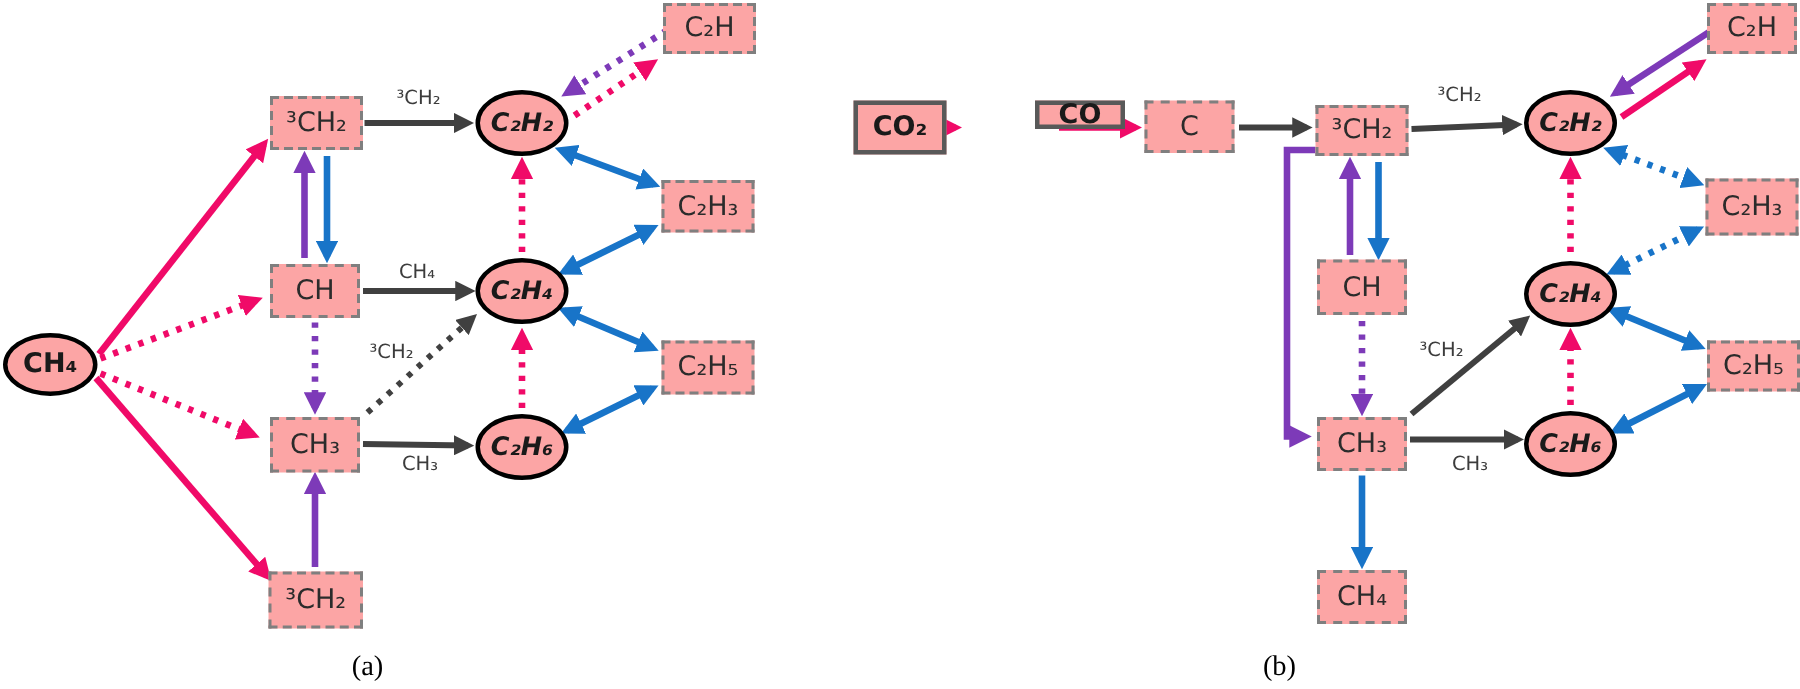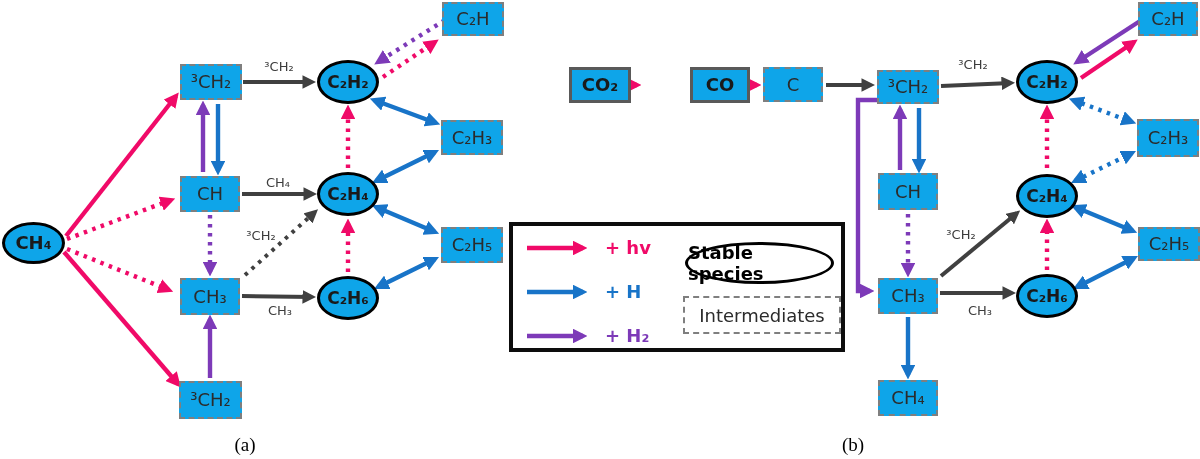--- a/index.html
+++ b/index.html
@@ -12,23 +12,23 @@
     font-family:"DejaVu Sans",sans-serif;
   }
   svg.layer{position:absolute;left:0;top:0;z-index:1;}
   .ln{fill:none;}
   .s-pink{stroke:var(--c-hv);} .s-blue{stroke:var(--c-h);} .s-purp{stroke:var(--c-h2);} .s-dark{stroke:var(--c-dk);}
   .f-pink{fill:var(--c-hv);} .f-blue{fill:var(--c-h);} .f-purp{fill:var(--c-h2);} .f-dark{fill:var(--c-dk);}
   .w4{stroke-width:4.4;} .w3{stroke-width:4;}
   .dot{stroke-dasharray:3.5 5.5;}
   .node{
     position:absolute;z-index:2;display:flex;align-items:center;justify-content:center;
-    background:#0ea5e9;box-sizing:border-box;color:var(--c-node);line-height:1;
+    background:#fca5a5;box-sizing:border-box;color:var(--c-node);line-height:1;
   }
-  .ellipse{border:3px solid #000;border-radius:50%;font-weight:bold;font-size:17px;}
+  .ellipse{border:3px solid #000;border-radius:50%;font-weight:bold;font-style:italic;font-size:17px;}
   .upright{font-style:normal;font-size:18px;}
   .dashedbox{border:2px dashed var(--c-dash);font-size:18px;color:#2b2b2b;}
   .solidbox{border:3px solid var(--c-box);font-weight:bold;font-size:18px;margin-left:47px;}
   .arrowlabel{
     position:absolute;z-index:3;transform:translate(-50%,-50%);
     font-size:13px;color:#3c3c3c;white-space:nowrap;
   }
   .caption{
     position:absolute;z-index:3;transform:translate(-50%,-50%);
     font-family:"Liberation Serif",serif;font-size:19px;color:#000;
@@ -125,45 +125,23 @@
   <div class="node dashedbox" style="left:442px;top:2px;width:62px;height:34px">C₂H</div>
   <div class="node dashedbox" style="left:441px;top:120px;width:62px;height:35px">C₂H₃</div>
   <div class="node dashedbox" style="left:441px;top:227px;width:62px;height:36px">C₂H₅</div>
 
   <div class="arrowlabel" style="left:279px;top:66px">³CH₂</div>
   <div class="arrowlabel" style="left:278px;top:182px">CH₄</div>
   <div class="arrowlabel" style="left:261px;top:235px">³CH₂</div>
   <div class="arrowlabel" style="left:280px;top:310px">CH₃</div>
   <div class="caption" style="left:245px;top:445px">(a)</div>
 
-  <div class="legend">
-    <div class="lg-row" style="top:13px">
-      <svg width="68" height="16">
-          <line class="ln s-pink w4" x1="2" y1="8" x2="58" y2="8" marker-end="url(#mp)"></line>
-        </svg>
-      <span class="lg-label t-pink">+ hv</span>
-    </div>
-    <div class="lg-row" style="top:57px">
-      <svg width="68" height="16">
-          <line class="ln s-blue w4" x1="2" y1="8" x2="58" y2="8" marker-end="url(#mb)"></line>
-        </svg>
-      <span class="lg-label t-blue">+ H</span>
-    </div>
-    <div class="lg-row" style="top:101px">
-      <svg width="68" height="16">
-          <line class="ln s-purp w4" x1="2" y1="8" x2="58" y2="8" marker-end="url(#mv)"></line>
-        </svg>
-      <span class="lg-label t-purp">+ H₂</span>
-    </div>
-    <div class="lg-stable">Stable species</div>
-    <div class="lg-inter">Intermediates</div>
-  </div>
 
   <div class="node solidbox" style="left:522px;top:67px;width:62px;height:36px">CO₂</div>
-  <div class="node solidbox" style="left:643px;top:67px;width:60px;height:36px">CO</div>
+  <div class="node solidbox" style="left:643px;top:67px;width:60px;height:19px">CO</div>
   <div class="node dashedbox" style="left:763px;top:67px;width:60px;height:35px">C</div>
   <div class="node dashedbox" style="left:877px;top:70px;width:62px;height:34px">³CH₂</div>
   <div class="node dashedbox" style="left:878px;top:173px;width:60px;height:37px">CH</div>
   <div class="node dashedbox" style="left:878px;top:278px;width:60px;height:36px">CH₃</div>
   <div class="node dashedbox" style="left:878px;top:380px;width:60px;height:36px">CH₄</div>
   <div class="node ellipse" style="left:1016px;top:60px;width:62px;height:44px">C₂H₂</div>
   <div class="node ellipse" style="left:1016px;top:174px;width:62px;height:44px">C₂H₄</div>
   <div class="node ellipse" style="left:1016px;top:274px;width:62px;height:44px">C₂H₆</div>
   <div class="node dashedbox" style="left:1138px;top:2px;width:60px;height:34px">C₂H</div>
   <div class="node dashedbox" style="left:1137px;top:119px;width:62px;height:38px">C₂H₃</div>

